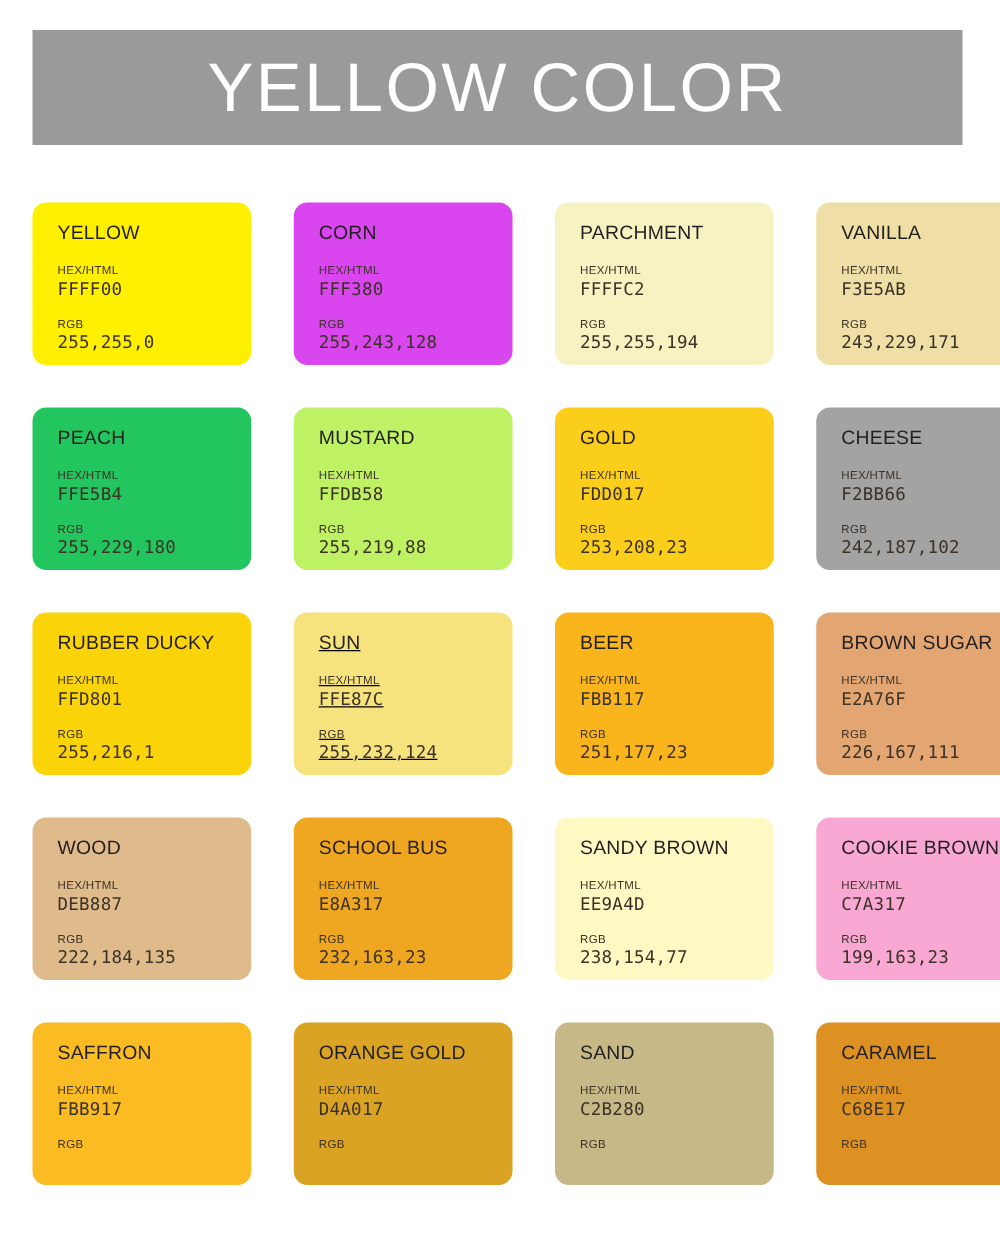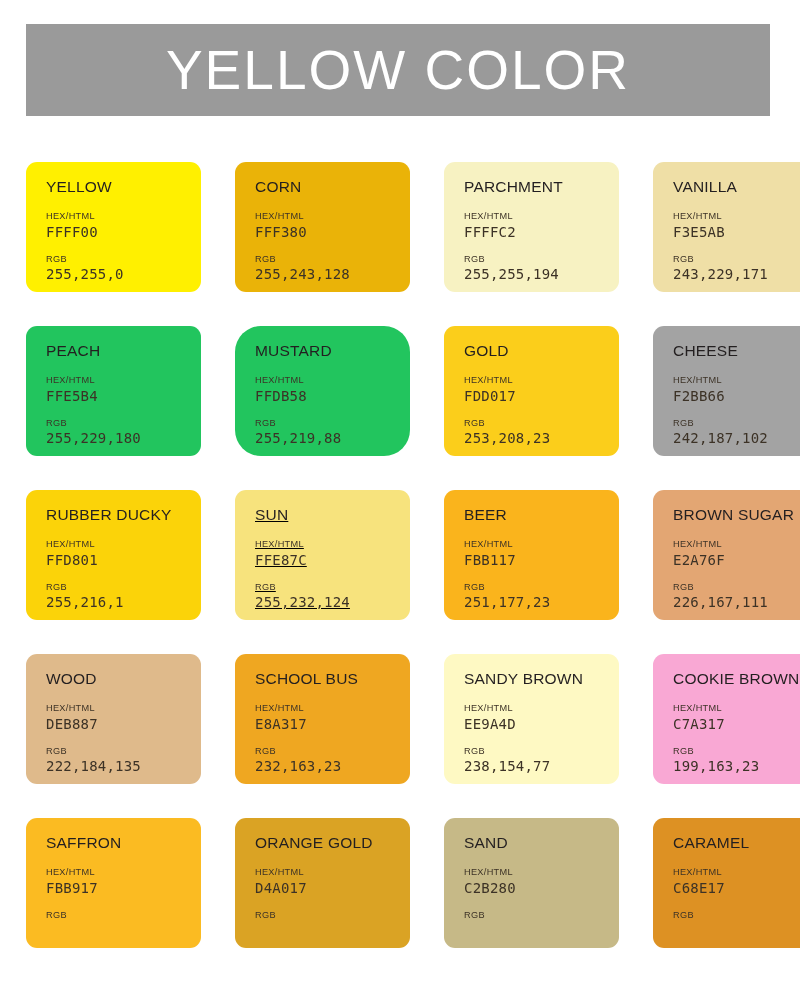--- a/index.html
+++ b/index.html
@@ -108,21 +108,21 @@
         <div class="swatch-name">YELLOW</div>
         <div class="field-block-hex">
           <div class="field-label">HEX/HTML</div>
           <div class="field-value">FFFF00</div>
         </div>
         <div class="field-block-rgb">
           <div class="field-label">RGB</div>
           <div class="field-value">255,255,0</div>
         </div>
       </div>
-      <div class="swatch" style="background: #eab308;">
+      <div class="swatch" style="background: #d946ef;">
         <div class="swatch-name">CORN</div>
         <div class="field-block-hex">
           <div class="field-label">HEX/HTML</div>
           <div class="field-value">FFF380</div>
         </div>
         <div class="field-block-rgb">
           <div class="field-label">RGB</div>
           <div class="field-value">255,243,128</div>
         </div>
       </div>
@@ -152,21 +152,21 @@
         <div class="swatch-name">PEACH</div>
         <div class="field-block-hex">
           <div class="field-label">HEX/HTML</div>
           <div class="field-value">FFE5B4</div>
         </div>
         <div class="field-block-rgb">
           <div class="field-label">RGB</div>
           <div class="field-value">255,229,180</div>
         </div>
       </div>
-      <div class="swatch" style="background: #22c55e; border-radius: 26px;">
+      <div class="swatch" style="background: #bef264;">
         <div class="swatch-name">MUSTARD</div>
         <div class="field-block-hex">
           <div class="field-label">HEX/HTML</div>
           <div class="field-value">FFDB58</div>
         </div>
         <div class="field-block-rgb">
           <div class="field-label">RGB</div>
           <div class="field-value">255,219,88</div>
         </div>
       </div>

